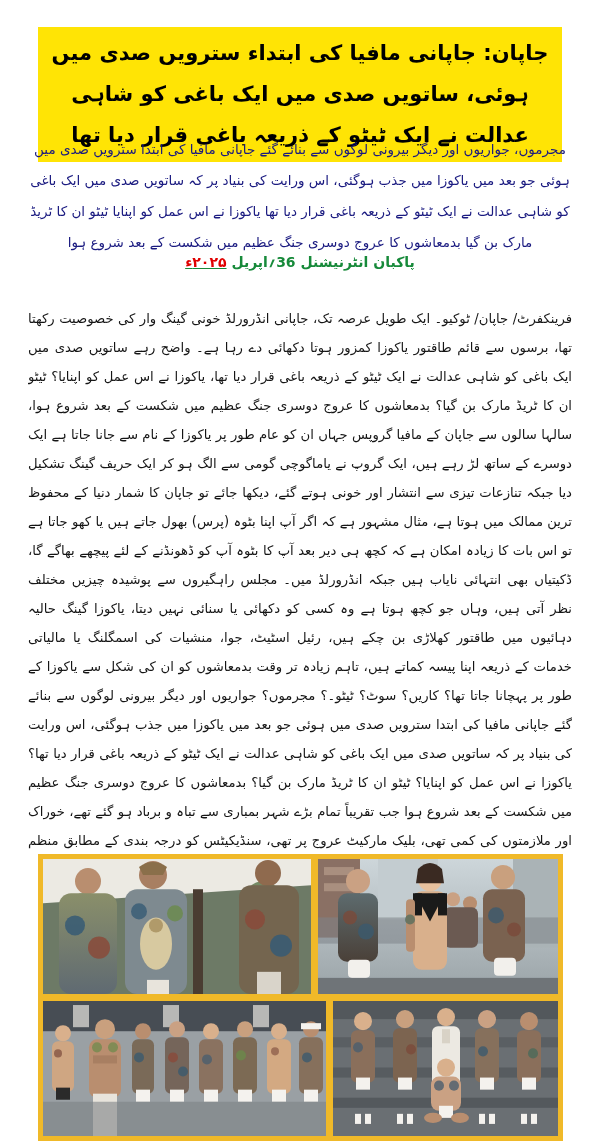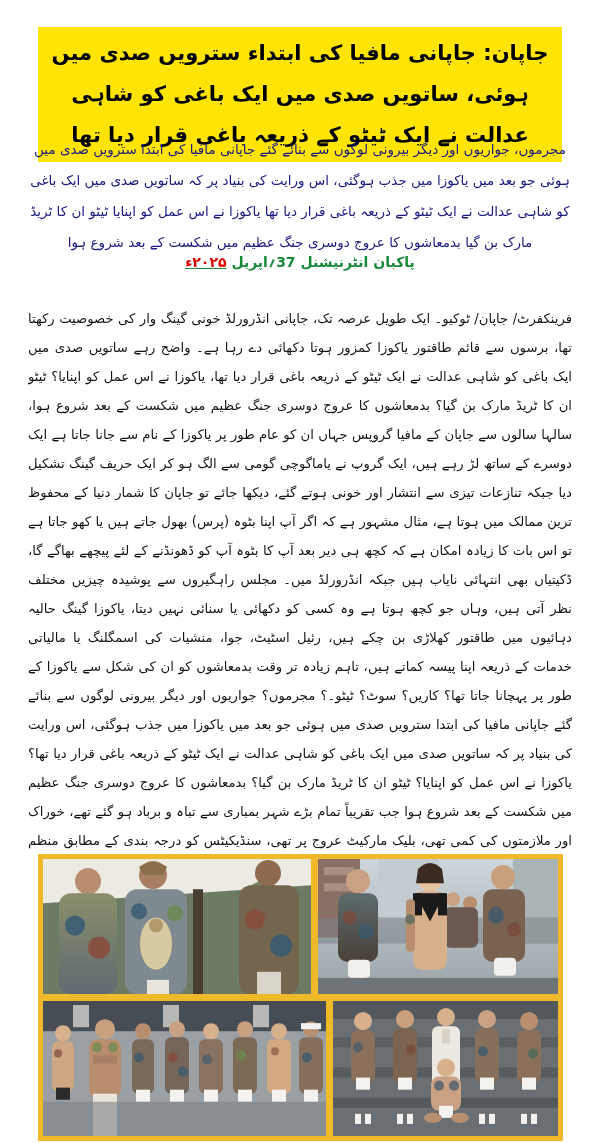--- a/index.html
+++ b/index.html
@@ -58,21 +58,21 @@
 <div class="page">
 
   <div class="headline-box">
     <div class="headline-text">جاپان: جاپانی مافیا کی ابتداء سترویں صدی میں ہوئی، ساتویں صدی میں ایک باغی کو شاہی عدالت نے ایک ٹیٹو کے ذریعہ باغی قرار دیا تھا</div>
   </div>
 
   <div class="subheadline">مجرموں، جواریوں اور دیگر بیرونی لوگوں سے بنائے گئے جاپانی مافیا کی ابتدا سترویں صدی میں ہوئی جو بعد میں یاکوزا میں جذب ہوگئی، اس ورایت کی بنیاد پر کہ ساتویں صدی میں ایک باغی کو شاہی عدالت نے ایک ٹیٹو کے ذریعہ باغی قرار دیا تھا یاکوزا نے اس عمل کو اپنایا ٹیٹو ان کا ٹریڈ مارک بن گیا بدمعاشوں کا عروج دوسری جنگ عظیم میں شکست کے بعد شروع ہوا</div>
 
 
   <div class="dateline">
-    <span>پاکبان انٹرنیشنل 37؍اپریل </span><span class="year">۲۰۲۵ء</span>
+    <span>پاکبان انٹرنیشنل 36؍اپریل </span><span class="year">۲۰۲۵ء</span>
   </div>
 
   <div class="article-body">فرینکفرٹ/ جاپان/ ٹوکیو۔ ایک طویل عرصہ تک، جاپانی انڈرورلڈ خونی گینگ وار کی خصوصیت رکھتا تھا، برسوں سے قائم طاقتور یاکوزا کمزور ہوتا دکھائی دے رہا ہے۔ واضح رہے ساتویں صدی میں ایک باغی کو شاہی عدالت نے ایک ٹیٹو کے ذریعہ باغی قرار دیا تھا، یاکوزا نے اس عمل کو اپنایا؟ ٹیٹو ان کا ٹریڈ مارک بن گیا؟ بدمعاشوں کا عروج دوسری جنگ عظیم میں شکست کے بعد شروع ہوا، سالہا سالوں سے جاپان کے مافیا گروپس جہاں ان کو عام طور پر یاکوزا کے نام سے جانا جاتا ہے ایک دوسرے کے ساتھ لڑ رہے ہیں، ایک گروپ نے یاماگوچی گومی سے الگ ہو کر ایک حریف گینگ تشکیل دیا جبکہ تنازعات تیزی سے انتشار اور خونی ہوتے گئے، دیکھا جائے تو جاپان کا شمار دنیا کے محفوظ ترین ممالک میں ہوتا ہے، مثال مشہور ہے کہ اگر آپ اپنا بٹوہ (پرس) بھول جاتے ہیں یا کھو جاتا ہے تو اس بات کا زیادہ امکان ہے کہ کچھ ہی دیر بعد آپ کا بٹوہ آپ کو ڈھونڈنے کے لئے پیچھے بھاگے گا، ڈکیتیاں بھی انتہائی نایاب ہیں جبکہ انڈرورلڈ میں۔ مجلس راہگیروں سے پوشیدہ چیزیں مختلف نظر آتی ہیں، وہاں جو کچھ ہوتا ہے وہ کسی کو دکھائی یا سنائی نہیں دیتا، یاکوزا گینگ حالیہ دہائیوں میں طاقتور کھلاڑی بن چکے ہیں، رئیل اسٹیٹ، جوا، منشیات کی اسمگلنگ یا مالیاتی خدمات کے ذریعہ اپنا پیسہ کماتے ہیں، تاہم زیادہ تر وقت بدمعاشوں کو ان کی شکل سے یاکوزا کے طور پر پہچانا جاتا تھا؟ کاریں؟ سوٹ؟ ٹیٹو۔؟ مجرموں؟ جواریوں اور دیگر بیرونی لوگوں سے بنائے گئے جاپانی مافیا کی ابتدا سترویں صدی میں ہوئی جو بعد میں یاکوزا میں جذب ہوگئی، اس ورایت کی بنیاد پر کہ ساتویں صدی میں ایک باغی کو شاہی عدالت نے ایک ٹیٹو کے ذریعہ باغی قرار دیا تھا؟ یاکوزا نے اس عمل کو اپنایا؟ ٹیٹو ان کا ٹریڈ مارک بن گیا؟ بدمعاشوں کا عروج دوسری جنگ عظیم میں شکست کے بعد شروع ہوا جب تقریباً تمام بڑے شہر بمباری سے تباہ و برباد ہو گئے تھے، خوراک اور ملازمتوں کی کمی تھی، بلیک مارکیٹ عروج پر تھی، سنڈیکیٹس کو درجہ بندی کے مطابق منظم کیا گیا تھا اور اکثر بونس کے عوض کاروباری یا رہائشی عمارتوں کے لئے سیکورٹی خدمات فراہم کرتے تھے، جو بھی آگے بڑھنا چاہتا تھا اسے پیسو کمانا پڑتا تھا، یہ بھی دلچسپ بات تھی (سیونگ پورٹ) جاپان کے پنشنرز رضاکارانہ طور پر جیل جاتے تھے۔ تاہم یاکوزا پر کبھی پابندی نہیں لگائی گئی جبکہ یاکوزا گینگ کو اب دفاتر رکھنے کی اجازت نہیں ہے۔ یاماگوچی گومی نے بھی اب اعلان کیا ہے کہ وہ مستقبل میں پرامن بننا چاہتے ہیں جبکہ پولیس کے مطابق یاکوزا کے تمام گینگسٹر گروہوں میں صرف (اٹھارہ سے انیس ہزار) کے قریب ارکان ہیں۔ لیکن یہ واضح نہیں ہے کہ اب مختلف چھوٹے گروہ کس حد تک اپنے ہتھیار ڈالنے کے لئے تیار ہیں۔</div>
 
   <div class="photo-grid">
     <div class="photo-row">
 
       <div class="photo p1">
         <svg viewBox="0 0 240 134" preserveAspectRatio="none">
           <defs>

